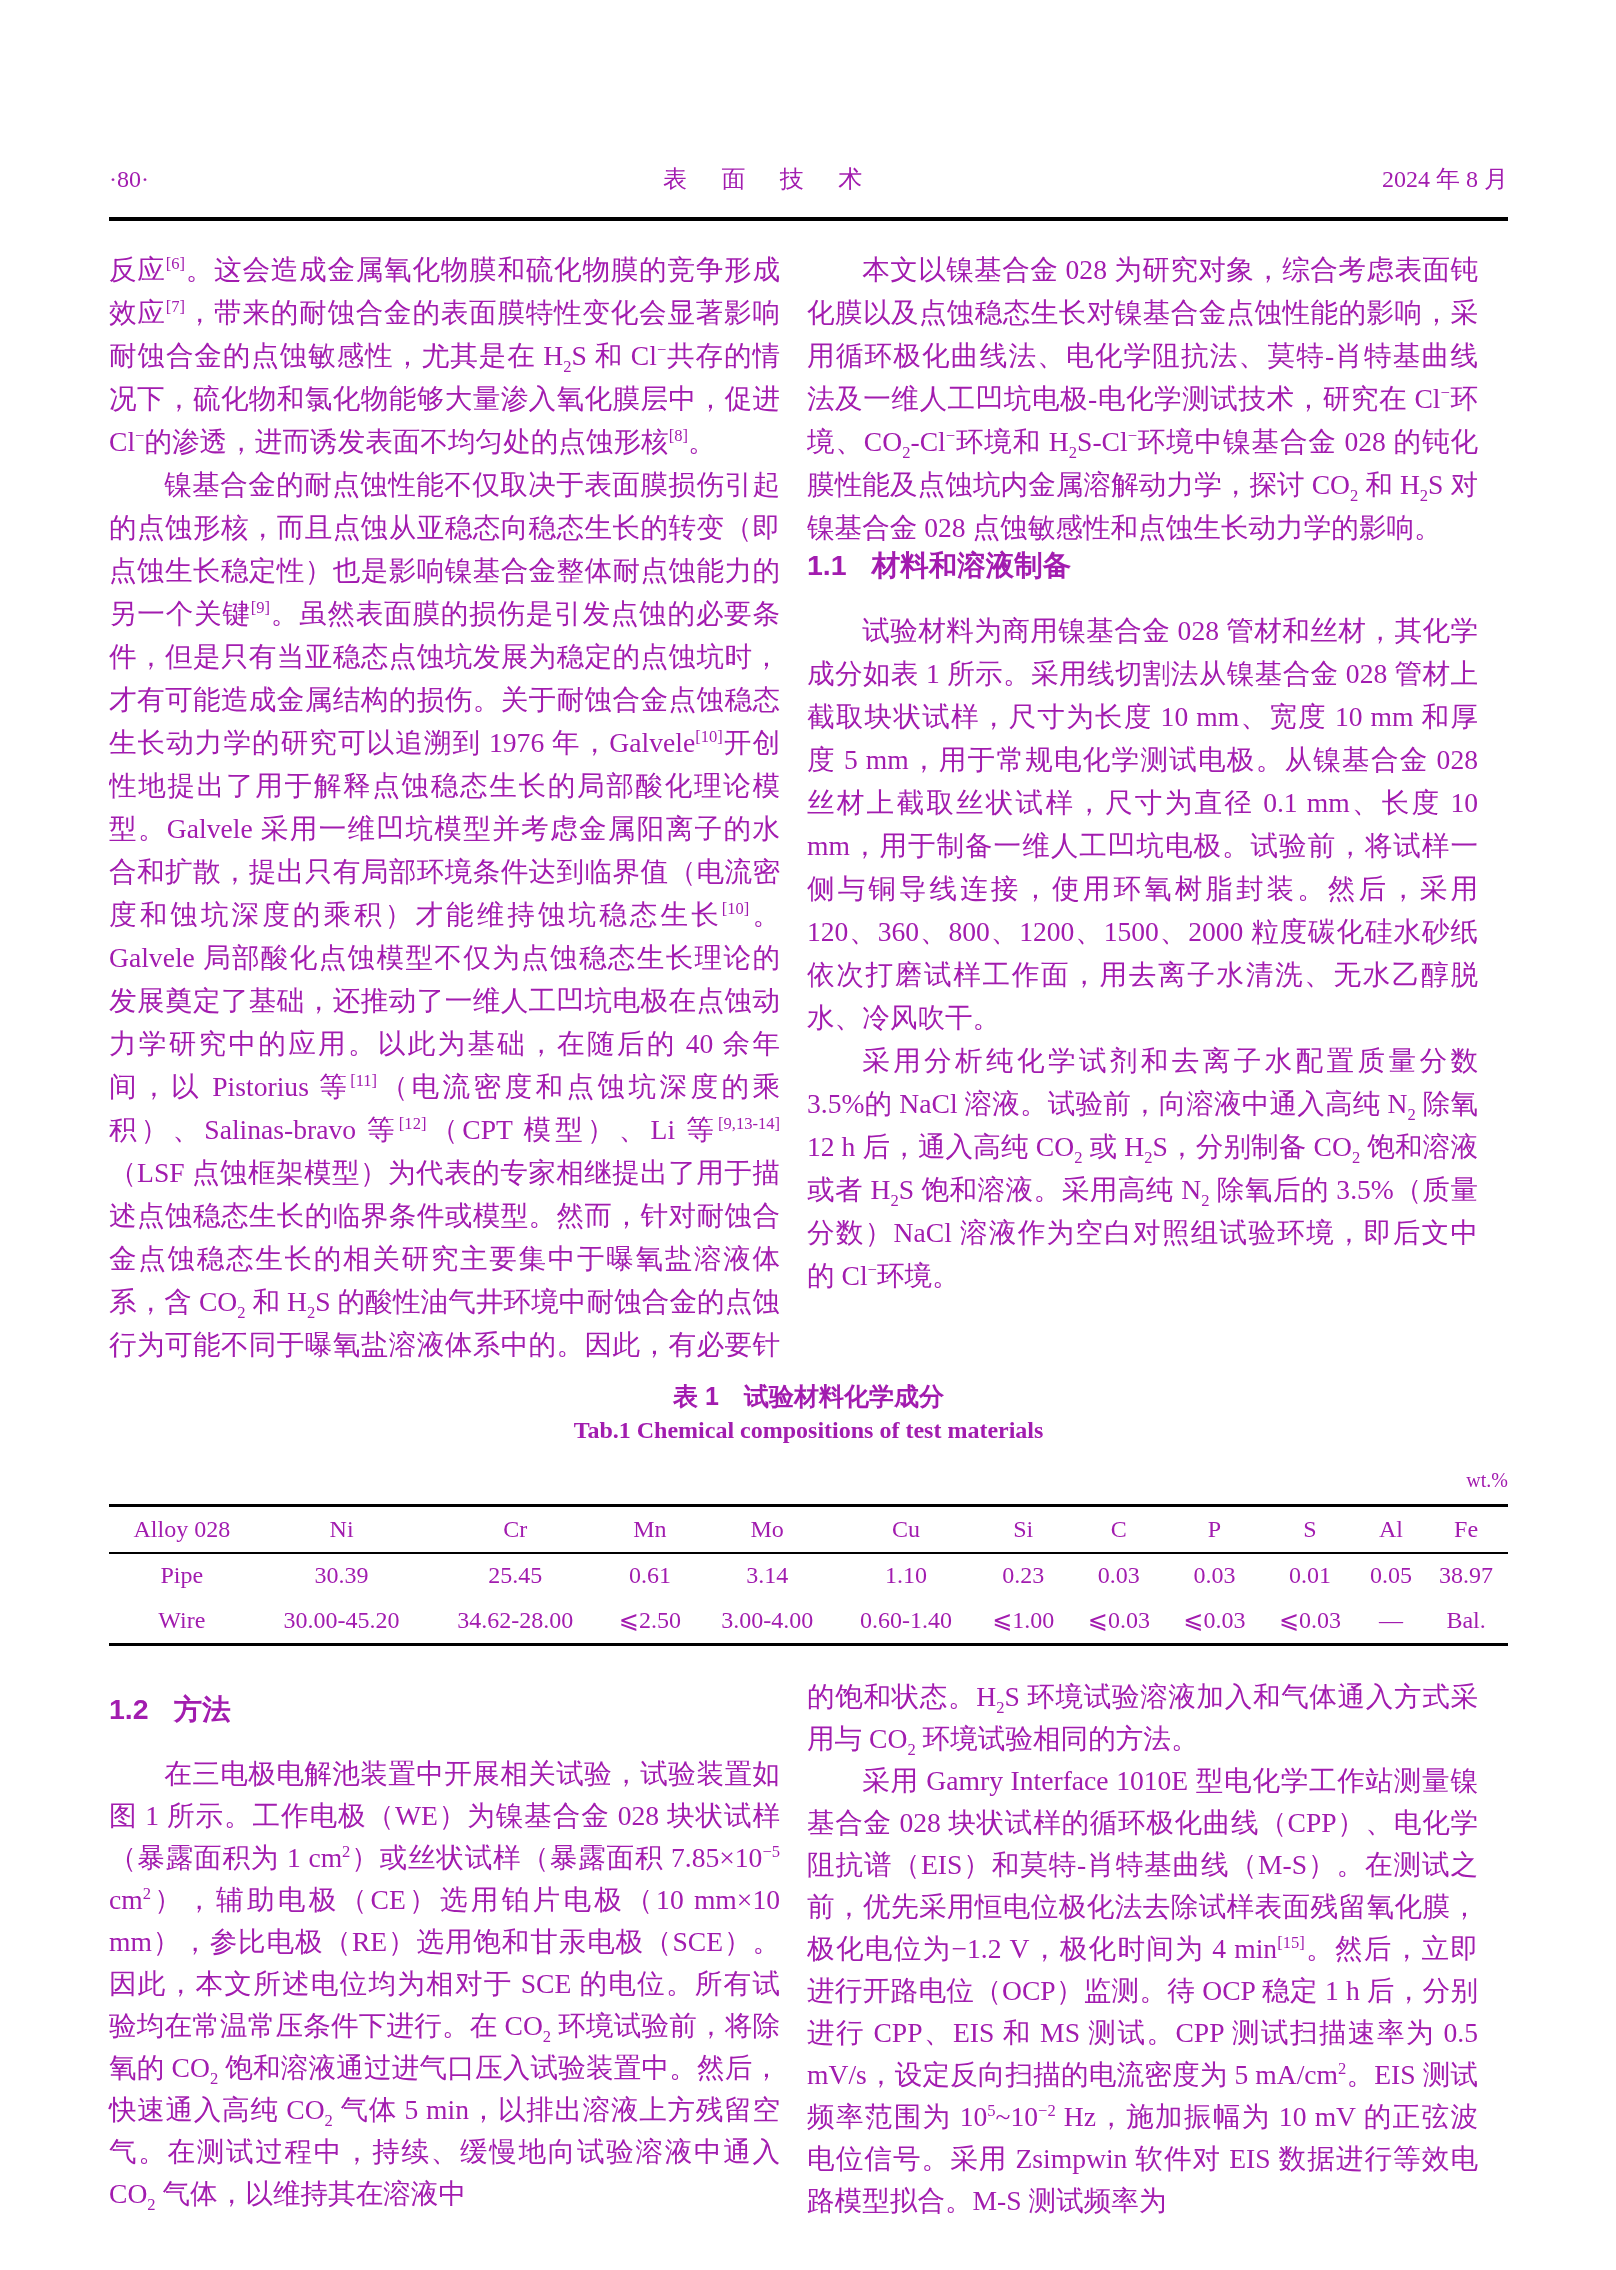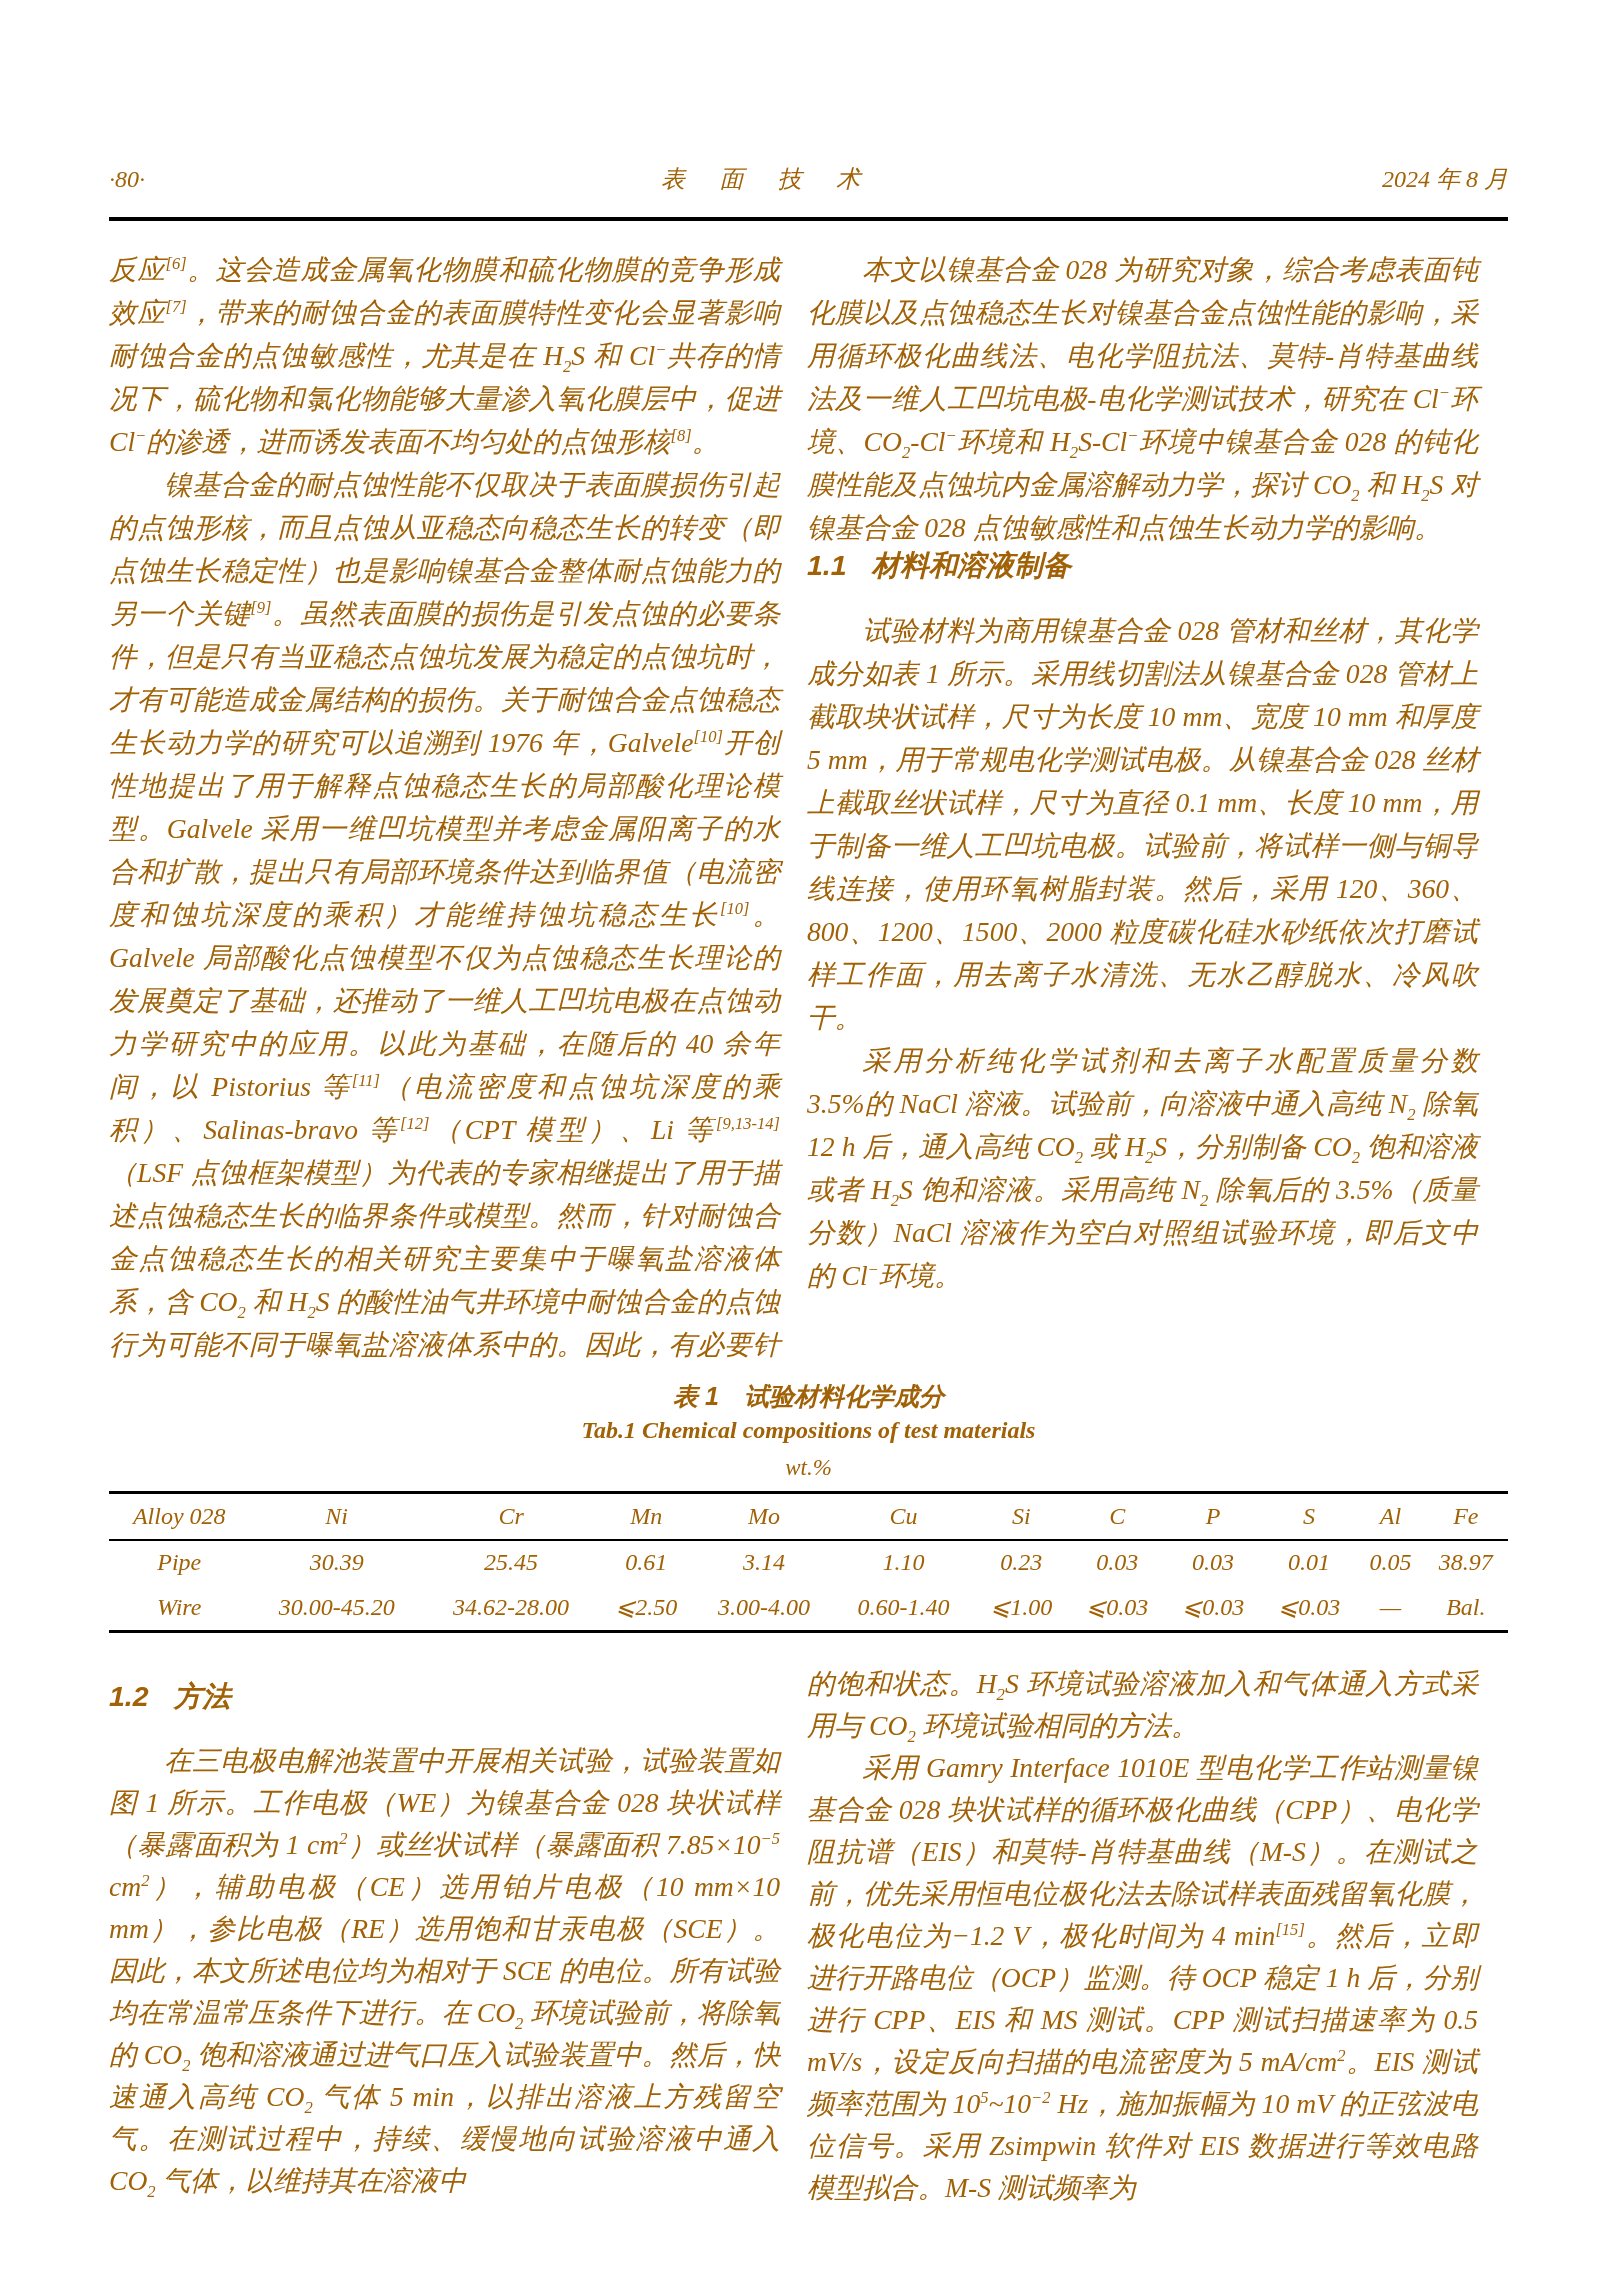--- a/index.html
+++ b/index.html
@@ -1,21 +1,20 @@
 <!DOCTYPE html>
 <html style="font-size:15px"><head>
 <meta charset="utf-8">
 <style>
   * { box-sizing: border-box; }
   html,body { margin:0; padding:0; background:#9e9e9e; }
   .page {
     width:1617px; height:2270px; margin:0 auto; background:#ffffff;
-    color:#a16207; padding:164px 109px 0 109px; overflow:hidden;
+    color:#a21caf; padding:164px 109px 0 109px; overflow:hidden;
     font-family:"Liberation Serif","DejaVu Serif",serif;
-    font-style:italic;
   }
   .page-header {
     display:flex; justify-content:space-between; align-items:baseline;
     font-size:24px; line-height:30px;
   }
   .journal-title { letter-spacing:5.7px; word-spacing:17px; }
   .header-rule { height:3.8px; background:#000; margin-top:23px; }
 
   .cols { display:flex; gap:27px; }
   .upper-cols { margin-top:27px; height:1120px; overflow:hidden; }
@@ -42,21 +41,21 @@
   .h2-methods { margin-top:17px; }
 
   .table-block { margin-top:13.3px; }
   .tcap-zh {
     text-align:center; font-family:"Liberation Sans","DejaVu Sans",sans-serif;
     font-weight:bold; font-size:25px; line-height:30px;
   }
   .tcap-en {
     text-align:center; font-weight:bold; font-size:24px; line-height:28.5px; margin-top:4.8px;
   }
-  .tunit { text-align:center; font-size:23px; margin-top:10px; line-height:27px; }
+  .tunit { text-align:right; font-size:20px; margin-top:23px; line-height:27px; }
   table.comp {
     width:100%; border-collapse:collapse; margin-top:10px; font-size:24px;
   }
   table.comp th, table.comp td {
     font-weight:normal; text-align:center; padding:8.6px 1.9px; white-space:nowrap;
   }
   table.comp thead th { border-top:3.8px solid #000; border-bottom:2.9px solid #000; }
   table.comp tbody tr:last-child td { border-bottom:3.8px solid #000; }
 </style>
 </head>

